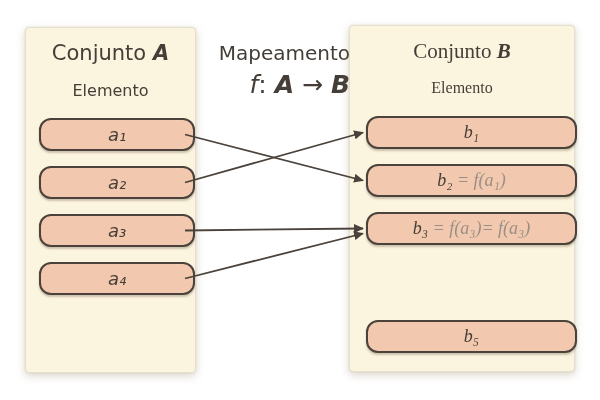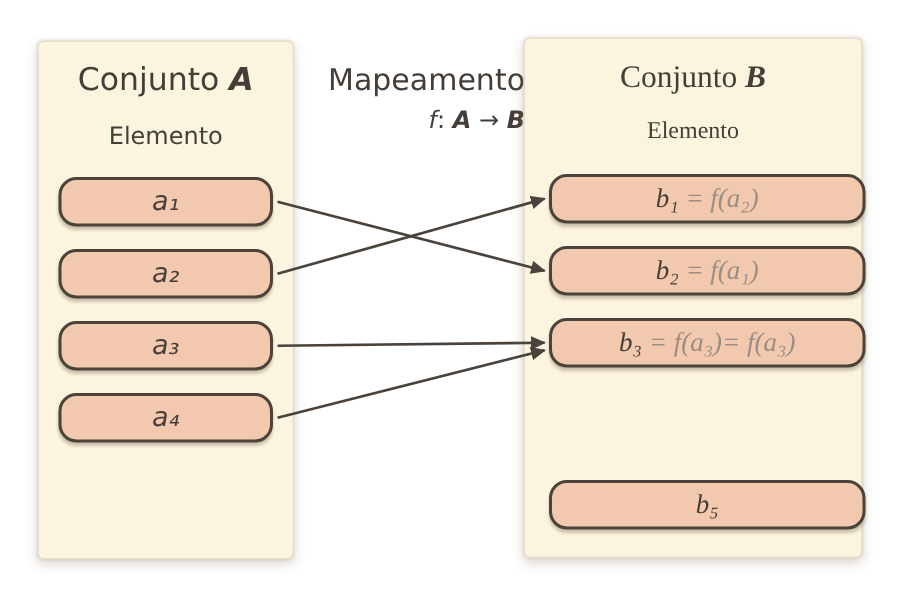--- a/index.html
+++ b/index.html
@@ -25,26 +25,26 @@
   .set-letter{font-weight:bold;font-style:italic;}
   .panel-sub{text-align:center;margin-top:15px;font-size:16px;color:var(--text-dark);}
   .ebox{
     position:absolute;height:33px;background:var(--box-fill);
     border:2px solid var(--box-border);border-radius:12px;
     display:flex;align-items:center;justify-content:center;
     font-size:18px;font-style:italic;box-sizing:border-box;
     box-shadow:0 2px 2px rgba(120,100,80,.35);
     white-space:pre;
   }
-  .abox{left:13px;width:143px;}
+  .abox{left:13px;width:156px;}
   .bbox{left:16px;width:211px;}
   .muted{color:var(--text-muted);}
   #mapping-block{position:absolute;left:196px;top:41px;width:154px;text-align:right;}
   #mapping-title{font-size:20px;color:var(--text-dark);}
-  #mapping-formula{font-size:16px;margin-top:5px;white-space:pre;}
+  #mapping-formula{font-size:25px;margin-top:5px;white-space:pre;}
   .it{font-style:italic;}
   #arrows-svg{position:absolute;left:0;top:0;width:600px;height:400px;pointer-events:none;}
   #arrows-svg line{stroke:var(--arrow-color);stroke-width:1.8px;}
 </style>
 </head>
 <body>
 
 <div id="canvas">
 
   <div id="panel-a" class="panel">
@@ -57,21 +57,21 @@
   </div>
 
   <div id="mapping-block">
     <div id="mapping-title">Mapeamento</div>
     <div id="mapping-formula"><span class="it">f</span><span>: </span><span class="set-letter">A</span><span> → </span><span class="set-letter">B</span></div>
   </div>
 
   <div id="panel-b" class="panel">
     <div class="panel-title"><span>Conjunto </span><span class="set-letter">B</span></div>
     <div class="panel-sub">Elemento</div>
-    <div class="ebox bbox" style="top:90px"><span>b₁</span><span class="muted"> = f(a₂)</span></div>
+    <div class="ebox bbox" style="top:90px"><span>b₁</span></div>
     <div class="ebox bbox" style="top:186px"><span>b₃</span><span class="muted"> = f(a₃)= f(a₃)</span></div>
     <div class="ebox bbox" style="top:138px"><span>b₂</span><span class="muted"> = f(a₁)</span></div>
     <div class="ebox bbox" style="top:294px"><span>b₅</span><span class="muted"></span></div>
   </div>
 
   <svg id="arrows-svg">
     <defs>
       <marker id="ah" markerUnits="userSpaceOnUse" markerWidth="10" markerHeight="9" refX="9" refY="4.5" orient="auto">
         <path d="M0,0 L10,4.5 L0,9 z" style="fill:var(--arrow-color)"></path>
       </marker>

